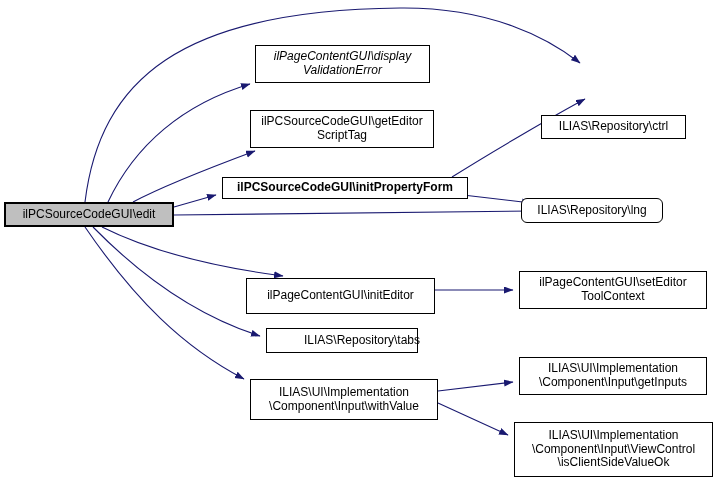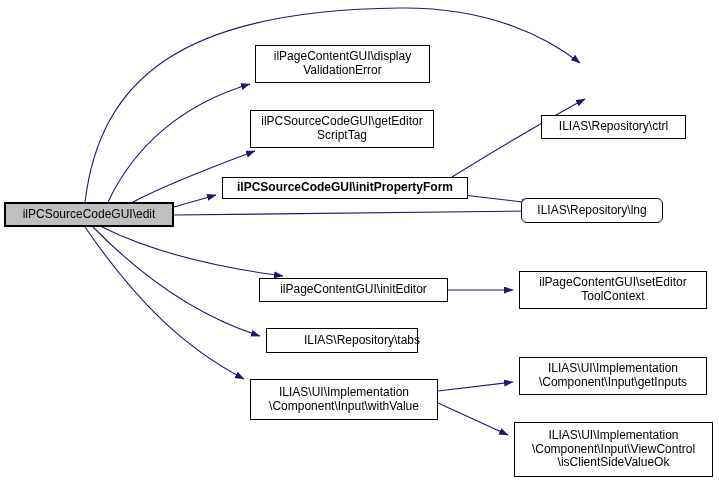--- a/index.html
+++ b/index.html
@@ -57,33 +57,33 @@
     <path d="M 85,227 C 135,300 183,347 244,379" marker-end="url(#arrow)"></path>
     <path d="M 452,177 C 495,150 557,114 585,99" marker-end="url(#arrow)"></path>
     <path d="M 463,195 L 531,203" marker-end="url(#arrow)"></path>
     <path d="M 435,290 L 513,290" marker-end="url(#arrow)"></path>
     <path d="M 438,391 L 513,382" marker-end="url(#arrow)"></path>
     <path d="M 438,403 L 508,435" marker-end="url(#arrow)"></path>
   </svg>
 
   <div class="node current" style="left:4px; top:202px; width:170px; height:25px;">ilPCSourceCodeGUI\edit</div>
 
-  <div class="node" style="left:255px; top:45px; width:175px; height:38px;">ilPageContentGUI\display
+  <div class="node" style="left:255px; top:45px; width:175px; height:38px;font-style:italic;">ilPageContentGUI\display
 ValidationError</div>
 
   <div class="node" style="left:250px; top:110px; width:184px; height:38px;">ilPCSourceCodeGUI\getEditor
 ScriptTag</div>
 
   <div class="node" style="left:222px; top:177px; width:246px; height:22px;font-weight:bold;">ilPCSourceCodeGUI\initPropertyForm</div>
 
   <div class="node" style="left:541px; top:70px; width:145px; height:24px;margin-top:45px;">ILIAS\Repository\ctrl</div>
 
   <div class="node" style="left:521px; top:198px; width:142px; height:25px;border-radius:6px;">ILIAS\Repository\lng</div>
 
-  <div class="node" style="left:259px; top:278px; width:189px; height:24px;">ilPageContentGUI\initEditor</div>
+  <div class="node" style="left:246px; top:278px; width:189px; height:36px;">ilPageContentGUI\initEditor</div>
 
   <div class="node" style="left:519px; top:271px; width:188px; height:38px;">ilPageContentGUI\setEditor
 ToolContext</div>
 
   <div class="node" style="left:266px; top:328px; width:152px; height:25px;padding-left:40px;">ILIAS\Repository\tabs</div>
 
   <div class="node" style="left:250px; top:379px; width:188px; height:41px;">ILIAS\UI\Implementation
 \Component\Input\withValue</div>
 
   <div class="node" style="left:519px; top:357px; width:188px; height:38px;">ILIAS\UI\Implementation

